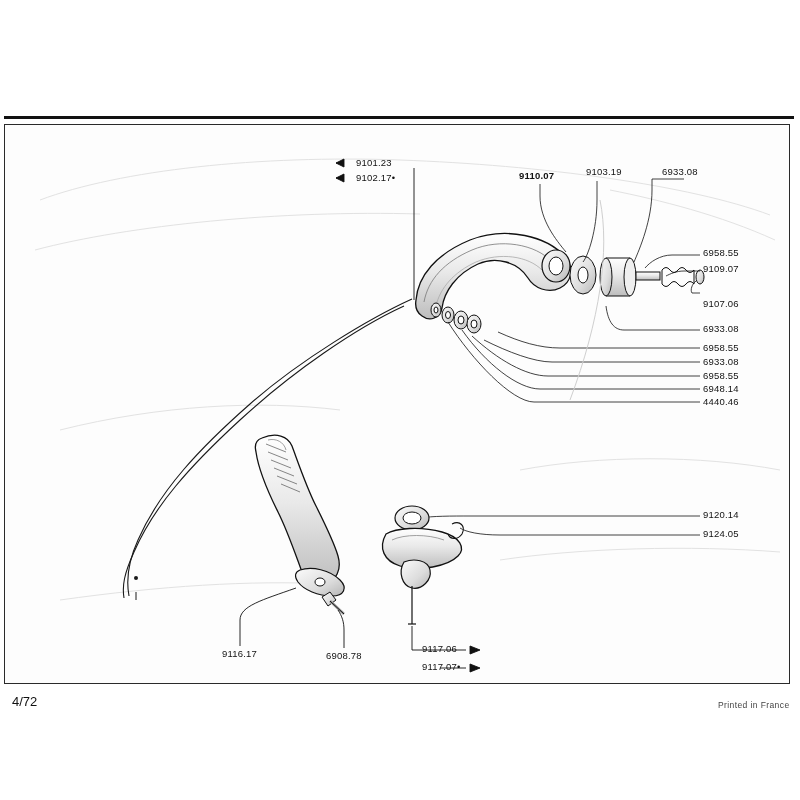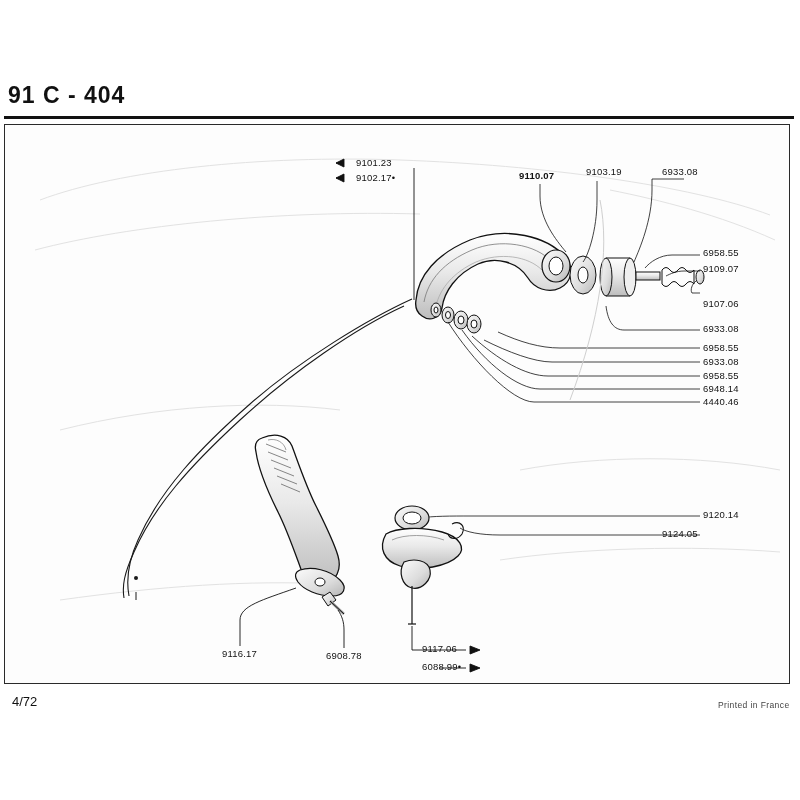--- a/index.html
+++ b/index.html
@@ -83,21 +83,20 @@
     width: 800px;
     height: 800px;
     pointer-events: none;
   }
 </style>
 </head>
 <body>
 
 <div id="page">
 
-  <div class="header-title">91 C - 404</div>
   <div class="header-rule"></div>
 
   <div class="plate-frame"></div>
 
   <svg class="overlay" viewBox="0 0 800 800">
     <defs>
       <linearGradient id="metal" x1="0" y1="0" x2="0" y2="1">
         <stop offset="0%" stop-color="#ffffff"></stop>
         <stop offset="45%" stop-color="#e9e9e9"></stop>
         <stop offset="100%" stop-color="#bdbdbd"></stop>
@@ -290,22 +289,22 @@
   <div class="lbl" style="left:703px; top:263px;">9109.07</div>
   <div class="lbl" style="left:703px; top:298px;">9107.06</div>
   <div class="lbl" style="left:703px; top:323px;">6933.08</div>
   <div class="lbl" style="left:703px; top:342px;">6958.55</div>
   <div class="lbl" style="left:703px; top:356px;">6933.08</div>
   <div class="lbl" style="left:703px; top:370px;">6958.55</div>
   <div class="lbl" style="left:703px; top:383px;">6948.14</div>
   <div class="lbl" style="left:703px; top:396px;">4440.46</div>
 
   <div class="lbl" style="left:703px; top:509px;text-align:right;">9120.14</div>
-  <div class="lbl" style="left:662px; top:528px;">9124.05</div>
+  <div class="lbl" style="left:703px; top:528px;">9124.05</div>
 
   <div class="lbl" style="left:222px; top:648px;">9116.17</div>
   <div class="lbl" style="left:326px; top:650px;">6908.78</div>
   <div class="lbl" style="left:422px; top:643px;">9117.06</div>
-  <div class="lbl" style="left:422px; top:661px;">6088.99•</div>
+  <div class="lbl" style="left:422px; top:661px;">9117.07•</div>
 
   <div class="footer-left">4/72</div>
   <div class="footer-right">Printed in France</div>
 </div>
 
 </body></html>

